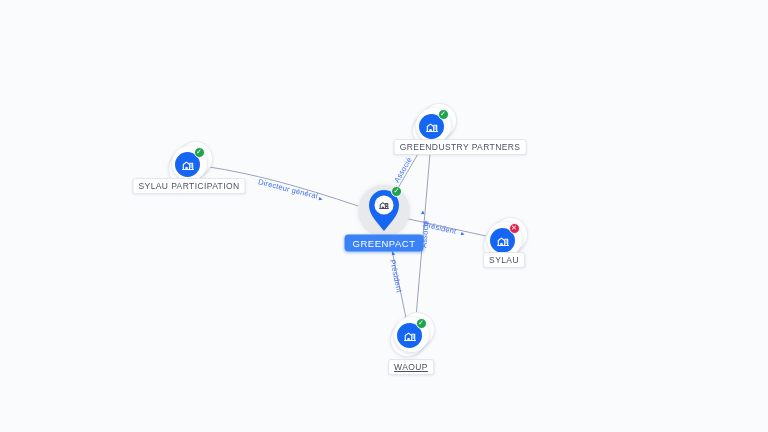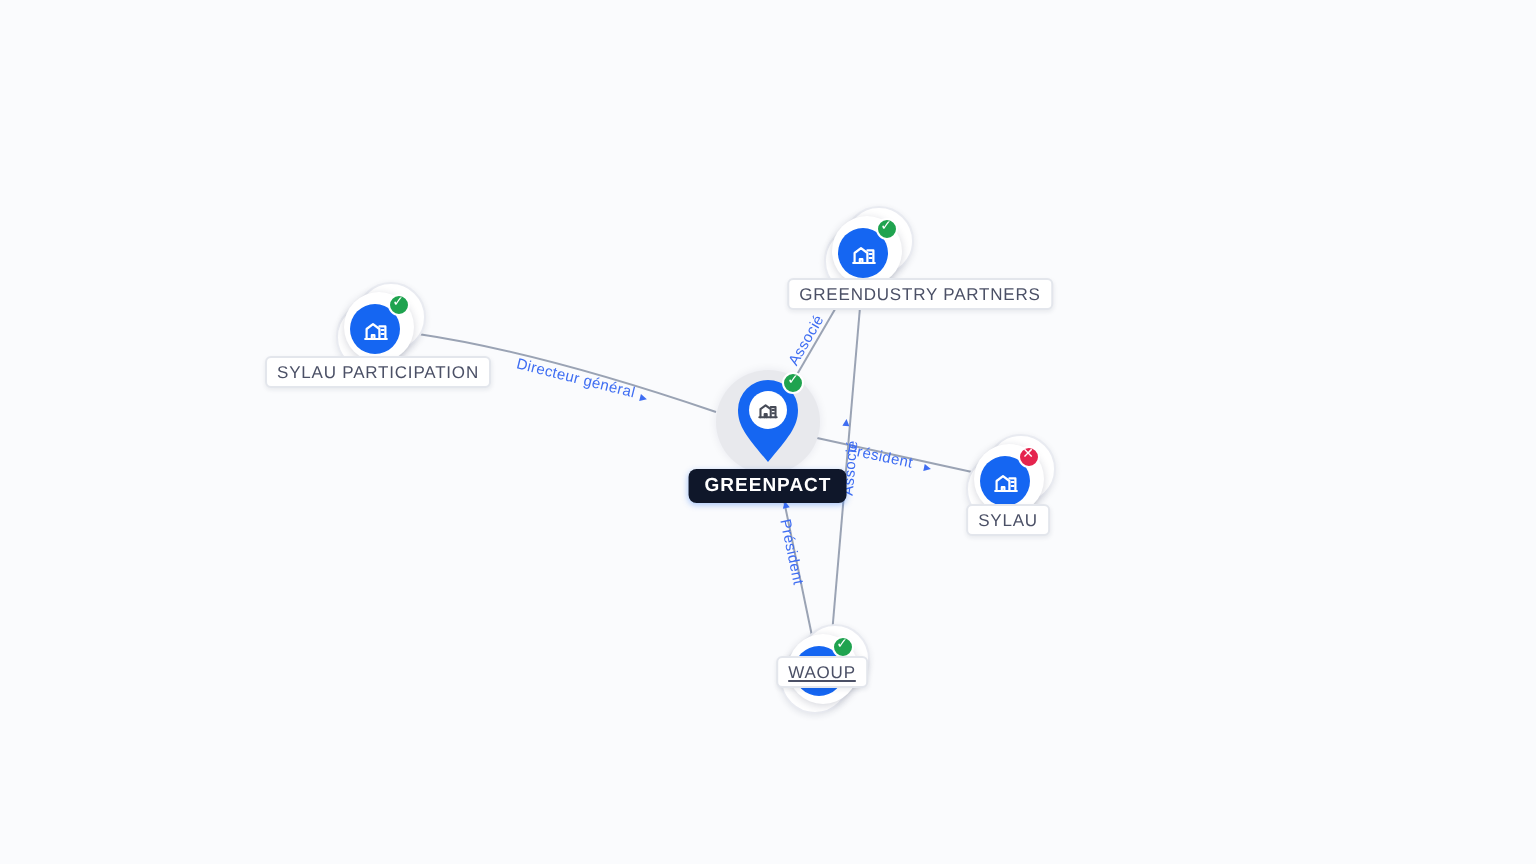--- a/index.html
+++ b/index.html
@@ -18,21 +18,21 @@
     box-shadow:0 1px 4px rgba(25,35,65,.18);}
   .c-blue{width:25px;height:25px;background:#1566f2;display:flex;align-items:center;justify-content:center;}
   .halo{width:52px;height:52px;left:-26px;top:-26px;background:#e8e9ed;box-shadow:0 0 5px rgba(20,30,60,.08);}
   .badge{position:absolute;width:11px;height:11px;border-radius:50%;border:1.5px solid #fff;
     box-sizing:border-box;color:#fff;font-size:7px;line-height:8.5px;text-align:center;font-weight:bold;z-index:5;}
   .badge.check{background:#1fa34f;}
   .badge.cross{background:#e5244e;}
   .node-label{position:absolute;z-index:4;transform:translate(-50%,-50%);background:#fff;
     border:1px solid #e3e6ec;border-radius:3px;box-shadow:0 1px 2px rgba(25,35,65,.08);
     padding:2px 5px;font-size:8.5px;letter-spacing:.4px;color:#4b5066;white-space:nowrap;}
-  .node-label.central{background:#0f172a;border:none;color:#fff;font-weight:bold;
+  .node-label.central{background:#3b82f6;border:none;color:#fff;font-weight:normal;
     font-size:9.5px;letter-spacing:.5px;padding:3px 8px;border-radius:4px;
     box-shadow:0 1px 3px rgba(17,100,244,.35);}
   .pin-svg{position:absolute;z-index:3;}
 </style>
 </head>
 <body>
 
 <div class="canvas">
     <svg width="768" height="432" class="edges-svg">
       <path d="M209 167 Q270 176 358 206" fill="none" stroke="#9aa3b4" stroke-width="1"></path>
@@ -111,21 +111,21 @@
           <g fill="none" stroke="#ffffff" stroke-width="1.1" stroke-linecap="round" stroke-linejoin="round">
             <path d="M2.3 11.5 V6.5 L5.5 4.1 L8.7 6.5 V11.5"></path>
             <path d="M8.7 5.2 H11.7 V11.5"></path>
             <path d="M1.6 11.5 H12.4"></path>
             <path d="M9.8 7 h1 M9.8 9 h1 M4.9 11.5 V9.6 h1.3 V11.5"></path>
           </g>
         </svg>
       </div>
       <div class="badge check" style="left: 4.5px; top: -16.5px;">✓</div>
     </div>
-    <div class="node-label" style="left: 411px; top: 336px; text-decoration: underline;">WAOUP</div>
+    <div class="node-label" style="left: 411px; top: 367px; text-decoration: underline;">WAOUP</div>
     <div class="node" style="left: 384px; top: 211px;">
       <div class="circ halo"></div>
       <svg width="32" height="42" viewBox="-16 -21 32 42" class="pin-svg" style="left: -16px; top: -22px;">
         <path d="M0 21 C-10 9 -15 3.5 -15 -5 A15 15 0 1 1 15 -5 C15 3.5 10 9 0 21 Z" fill="#1566f2"></path>
         <circle cx="0" cy="-5" r="9.5" fill="#ffffff"></circle>
         <g transform="translate(-5.6,-10.6) scale(0.8)">
           <g fill="none" stroke="#474b57" stroke-width="1.3" stroke-linecap="round" stroke-linejoin="round">
             <path d="M2.3 11.5 V6.5 L5.5 4.1 L8.7 6.5 V11.5"></path>
             <path d="M8.7 5.2 H11.7 V11.5"></path>
             <path d="M1.6 11.5 H12.4"></path>

